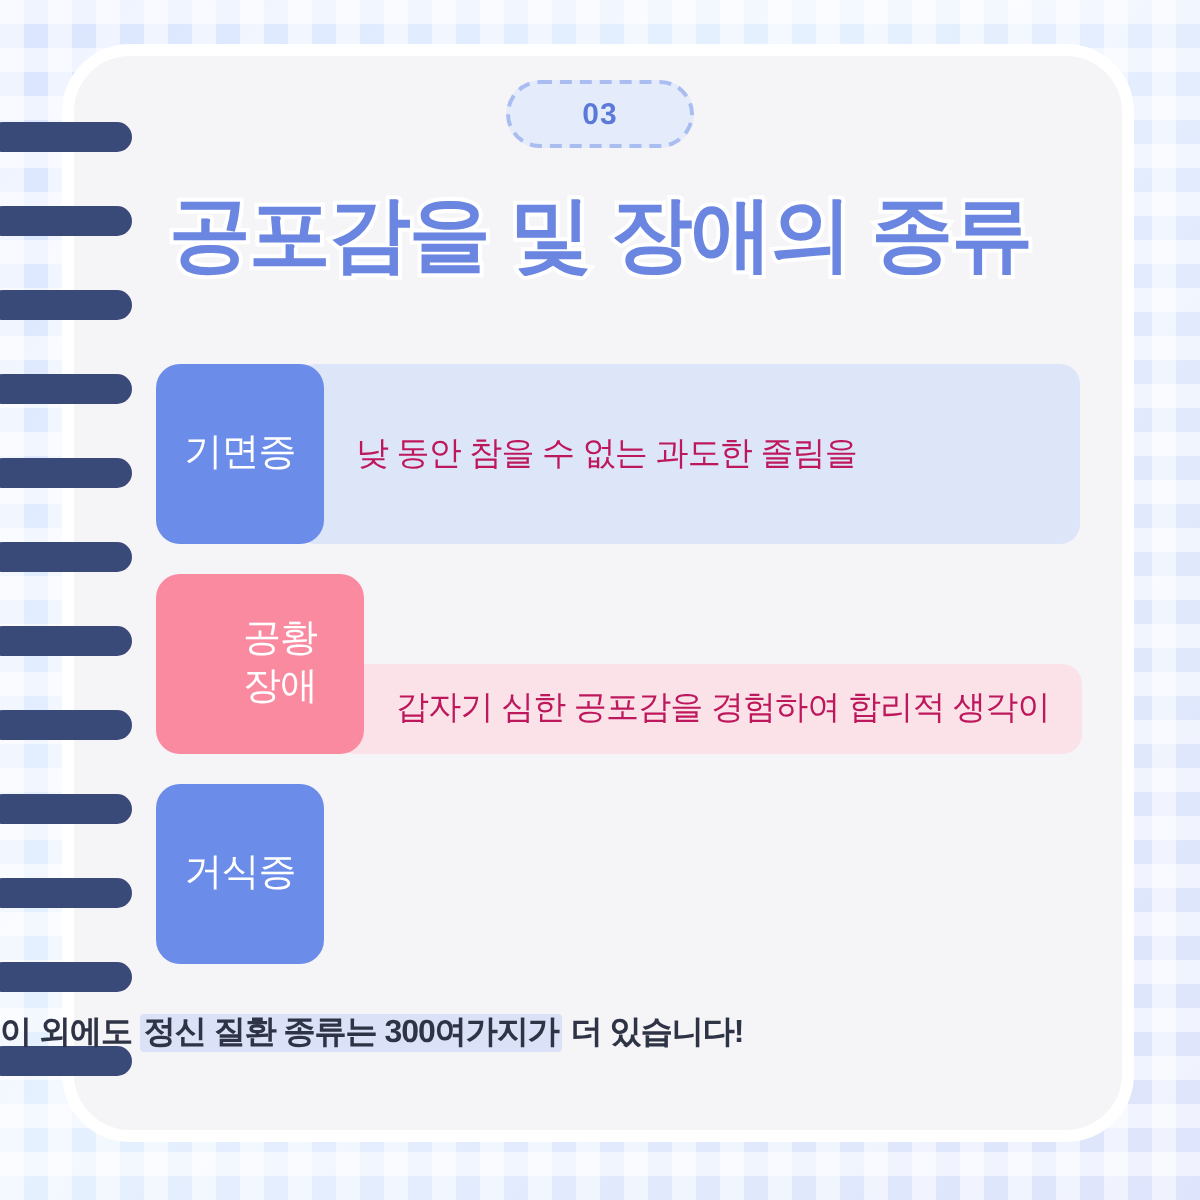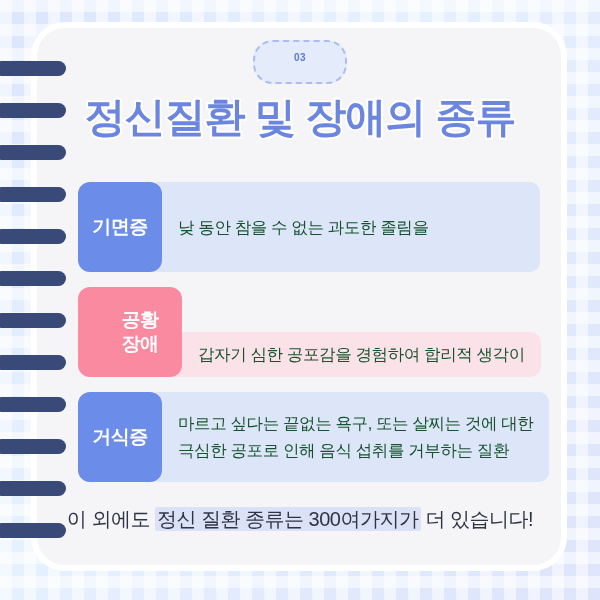--- a/index.html
+++ b/index.html
@@ -71,28 +71,28 @@
     z-index: -1;
   }
 
   
   .badge {
     position: absolute;
     left: 50%;
     transform: translateX(-50%);
     top: 40px;
     width: 94px;
-    height: 44px;
+    height: 34px;
     line-height: 32px;
     text-align: center;
     border: 2px dashed #a9bdf0;
     border-radius: 20px;
     background: #e4ecfc;
     color: #5a79d8;
-    font-size: 10px;
+    font-size: 15px;
     font-weight: bold;
     letter-spacing: 0.5px;
     box-sizing: border-box;
   }
 
   .title {
     position: absolute;
     left: 0;
     right: 0;
     top: 90px;
@@ -125,54 +125,53 @@
     z-index: 2;
     flex: 0 0 84px;
     width: 84px;
     border-radius: 12px;
     display: flex;
     flex-direction: column;
     align-items: center;
     justify-content: center;
     color: #ffffff;
     font-size: 19px;
-    font-weight: bold;
+    font-weight: normal;
     letter-spacing: -0.5px;
     line-height: 1.25;
   }
   .row-label.blue { background: #6b8ce8; }
   .row-label.pink { background: #f98a9f; padding-left: 20px; }
 
   .row-body {
     position: relative;
     flex: 1 1 auto;
     margin-left: -14px;
     padding: 0 16px 0 30px;
     border-radius: 10px;
     display: flex;
     flex-direction: column;
     justify-content: center;
-    color: #14532d;
+    color: #be185d;
     font-size: 16.5px;
     line-height: 1.62;
     letter-spacing: -0.4px;
   }
   .row-body.blue { background: #dde5f8; }
   .row-body.pink { background: #fbe2e8; margin-top: 45px; }
   .row-body .ln { white-space: nowrap; }
 
   
   .footer {
     position: absolute;
     left: 0;
     right: 0;
     top: 506px;
-    text-align: center;
-    font-size: 20px;
-    font-weight: normal;
+    font-size: 16px;
+    font-weight: bold;
     color: #2f3346;
     letter-spacing: -0.5px;
   }
   .footer .hl {
     background: #dbe2f7;
     padding: 1px 2px;
     border-radius: 2px;
   }
 </style>
 </head>
@@ -228,21 +227,21 @@
         <div class="bar"></div>
       </div>
       <div class="ring" style="top: 523px;">
         <div class="cap"></div>
         <div class="bar"></div>
       </div>
     </div>
 
   <div class="badge">03</div>
 
-  <div class="title">정신질환 및 장애의 종류</div>
+  <div class="title">공포감을 및 장애의 종류</div>
 
   <div class="rows" id="rows">
       <div class="row">
         <div class="row-label blue">
           <span>기면증</span>
         </div>
         <div class="row-body blue">
           <div class="ln">낮 동안 참을 수 없는 과도한 졸림을</div>
         </div>
       </div>
@@ -252,24 +251,20 @@
           <span>장애</span>
         </div>
         <div class="row-body pink">
           <div class="ln"> 갑자기 심한 공포감을 경험하여 합리적 생각이</div>
         </div>
       </div>
       <div class="row">
         <div class="row-label blue">
           <span>거식증</span>
         </div>
-        <div class="row-body blue">
-          <div class="ln">마르고 싶다는 끝없는 욕구, 또는 살찌는 것에 대한</div>
-          <div class="ln">극심한 공포로 인해 음식 섭취를 거부하는 질환</div>
-        </div>
       </div>
     </div>
 
   <div class="footer">
     <span>이 외에도 </span><span class="hl">정신 질환 종류는 300여가지가</span><span> 더 있습니다!</span>
   </div>
 
 </div>
 
 </body></html>

